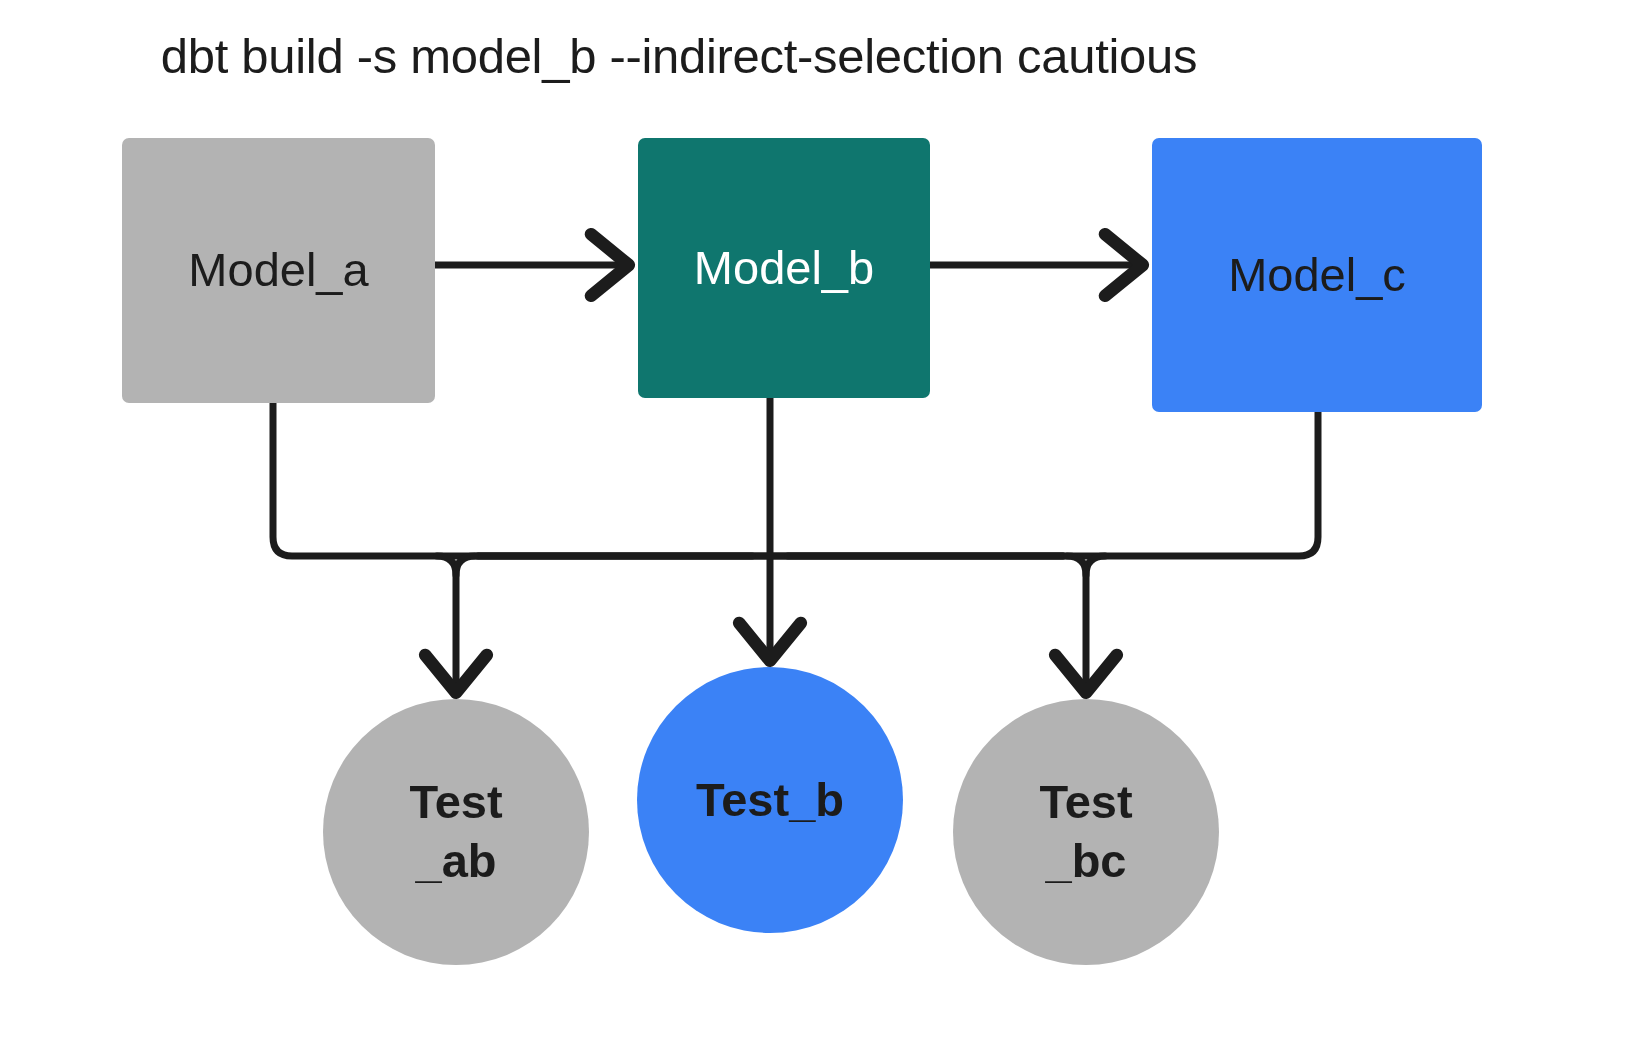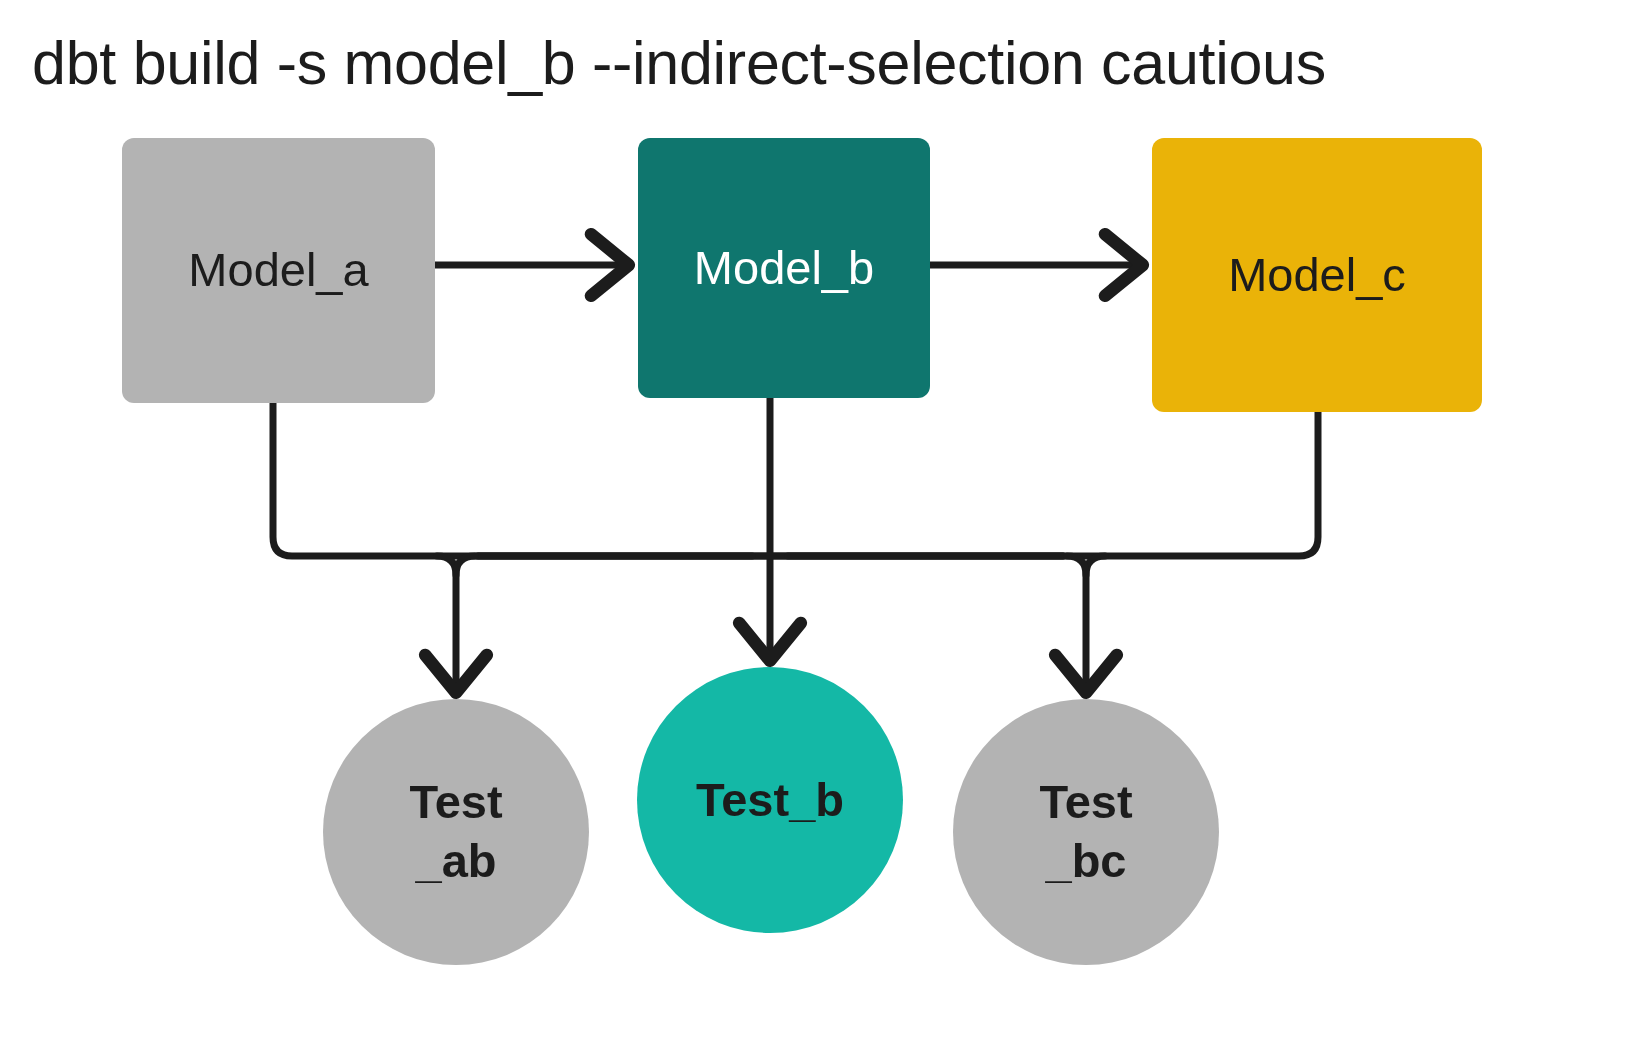--- a/index.html
+++ b/index.html
@@ -23,38 +23,38 @@
     top: 0;
     width: 1630px;
     height: 1060px;
   }
   .title {
     position: absolute;
     left: 0;
     top: 28px;
     width: 1358px;
     text-align: center;
-    font-size: 61px;
+    font-size: 49px;
     color: #1c1c1c;
     letter-spacing: -0.3px;
     white-space: pre;
   }
   .node {
     position: absolute;
     display: flex;
     align-items: center;
     justify-content: center;
     text-align: center;
     font-size: 47px;
     color: #1c1c1c;
     line-height: 1.25;
     box-sizing: border-box;
   }
   .node-box {
-    border-radius: 12px;
+    border-radius: 7px;
   }
   .node-circle {
     border-radius: 50%;
     font-weight: bold;
   }
   .node-label {
     white-space: pre-line;
     pointer-events: none;
   }
 </style>
@@ -96,30 +96,30 @@
   </svg>
 
   <div class="node node-box" style="left:122px; top:138px; width:313px; height:265px; background:#b3b3b3;">
     <span class="node-label" style="color:#1c1c1c;">Model_a</span>
   </div>
 
   <div class="node node-box" style="left:638px; top:138px; width:292px; height:260px; background:#0f766e;">
     <span class="node-label" style="color:#ffffff;">Model_b</span>
   </div>
 
-  <div class="node node-box" style="left:1152px; top:138px; width:330px; height:274px; background:#eab308;">
+  <div class="node node-box" style="left:1152px; top:138px; width:330px; height:274px; background:#3b82f6;">
     <span class="node-label" style="color:#1c1c1c;">Model_c</span>
   </div>
 
   <div class="node node-circle" style="left:323px; top:699px; width:266px; height:266px; background:#b3b3b3;">
     <span class="node-label" style="color:#1c1c1c;">Test
 _ab</span>
   </div>
 
-  <div class="node node-circle" style="left:637px; top:667px; width:266px; height:266px; background:#14b8a6;">
+  <div class="node node-circle" style="left:637px; top:667px; width:266px; height:266px; background:#3b82f6;">
     <span class="node-label" style="color:#1c1c1c;">Test_b</span>
   </div>
 
   <div class="node node-circle" style="left:953px; top:699px; width:266px; height:266px; background:#b3b3b3;">
     <span class="node-label" style="color:#1c1c1c;">Test
 _bc</span>
   </div>
 
 </div>
 

